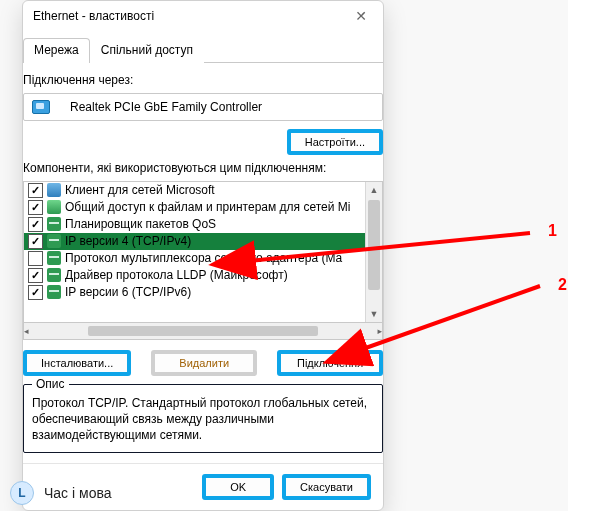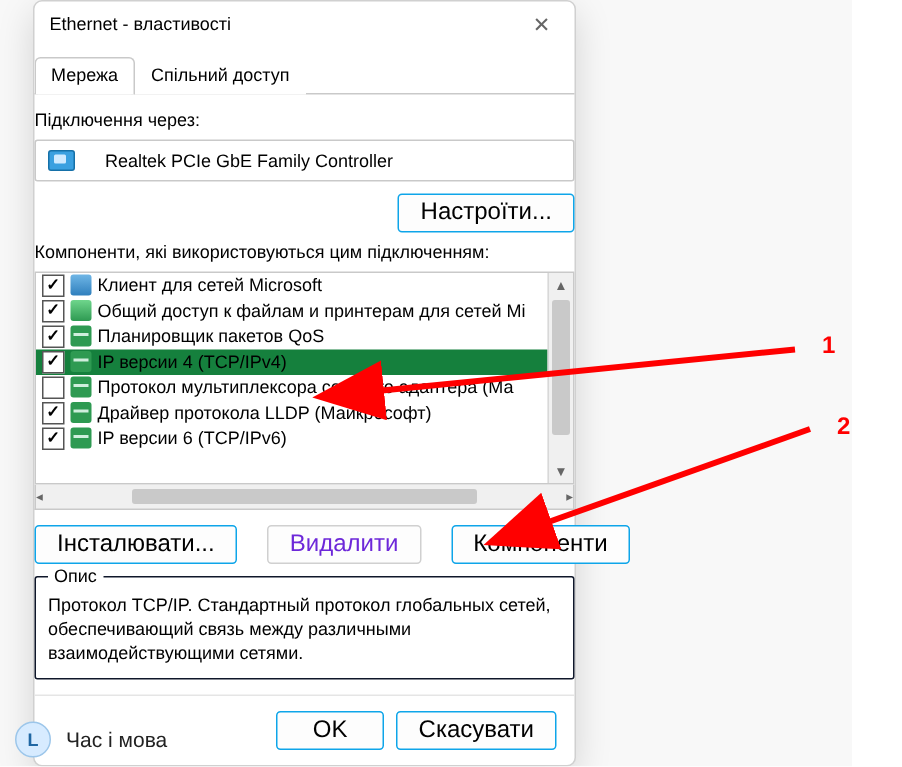--- a/index.html
+++ b/index.html
@@ -9,22 +9,22 @@
   .close-x{width:28px;height:24px;display:flex;align-items:center;justify-content:center;color:#666;font-size:14px;cursor:default}
   .body{padding:6px 0 10px}
   .tabs{display:flex;border-bottom:1px solid #c9c9c9;margin-bottom:10px}
   .tab{padding:4px 10px 6px;border:1px solid transparent;border-bottom:none;position:relative;top:1px;background:#fff;cursor:default}
   .tab.active{border-color:#c9c9c9;border-radius:4px 4px 0 0}
   .section-label{margin:2px 0 6px}
   .adapter-box{display:flex;align-items:center;gap:20px;border:1px solid #c9c9c9;padding:6px 8px;border-radius:2px}
   .adapter-icon{width:16px;height:12px;background:#3aa0e0;border:1px solid #1570a8;border-radius:2px;position:relative}
   .adapter-icon::after{content:"";position:absolute;left:3px;top:2px;width:8px;height:6px;background:#cfeaff;border-radius:1px}
   .row-right{display:flex;justify-content:flex-end;margin:8px 0 6px}
-  button.win{background:#fdfdfd;border:1px solid #0ea5e9;border-radius:3px;padding:3px 14px;font-family:inherit;font-size:16px;cursor:default}
-  button.win:disabled{color:#6d28d9;border-color:#d0d0d0}
+  button.win{background:#fdfdfd;border:4px solid #0ea5e9;border-radius:3px;padding:3px 14px;font-family:inherit;font-size:11px;cursor:default}
+  button.win:disabled{color:#a16207;border-color:#d0d0d0}
   .components{border:1px solid #c9c9c9;height:140px;overflow:hidden;background:#fff;position:relative}
   .comp-item{display:flex;align-items:flex-start;gap:4px;padding:1px 4px;white-space:nowrap}
   .comp-item.selected{background:#15803d}
   .chk{width:13px;height:13px;border:1px solid #555;background:#fff;display:flex;align-items:center;justify-content:center;font-size:11px;line-height:1}
   .chk.checked::before{content:"✓";color:#000;font-weight:bold}
   .ic{width:14px;height:14px;display:inline-block}
   .ic-client{background:linear-gradient(#6fb6e6,#2f7fbd);border-radius:2px}
   .ic-share{background:linear-gradient(#6fd68c,#2e9a52);border-radius:2px}
   .ic-proto{background:#2e9a52;border-radius:2px;position:relative}
   .ic-proto::after{content:"";position:absolute;left:2px;right:2px;top:5px;height:2px;background:#cfeedd}
@@ -120,21 +120,21 @@
       </div>
       <div class="scroll-h">
         <div class="scroll-btn">◂</div>
         <div class="hthumb"></div>
         <div class="scroll-btn">▸</div>
       </div>
 
       <div class="btns3">
         <button class="win"><span>Інсталювати...</span></button>
         <button class="win" disabled=""><span>Видалити</span></button>
-        <button class="win"><span>Компоненти</span></button>
+        <button class="win"><span>Підключення</span></button>
       </div>
 
       <div class="groupbox">
         <span class="legend">Опис</span>
         <div class="desc">Протокол TCP/IP. Стандартный протокол глобальных сетей, обеспечивающий связь между различными взаимодействующими сетями.</div>
       </div>
     </div>
 
     <div class="dlg-buttons">
       <button class="win" style="min-width:72px"><span>OK</span></button>

